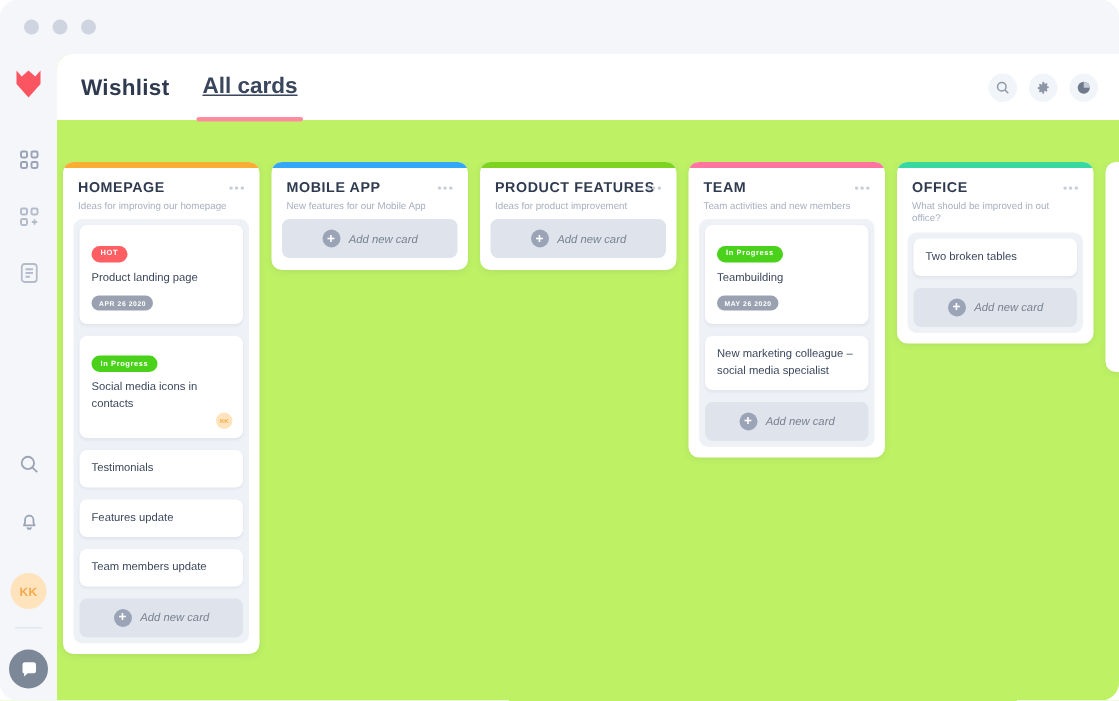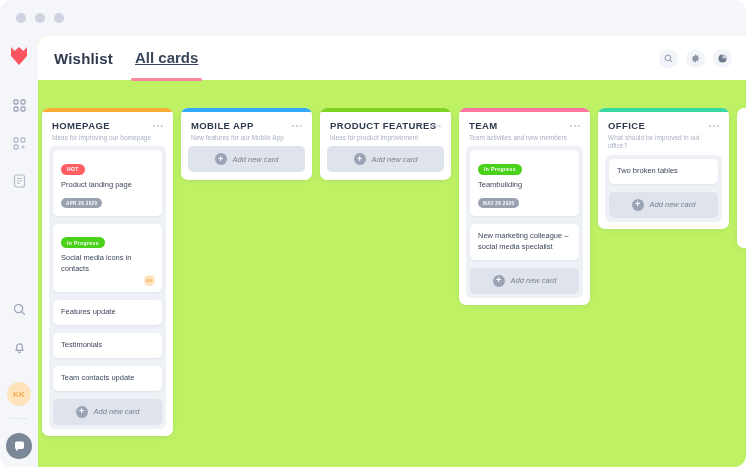--- a/index.html
+++ b/index.html
@@ -310,27 +310,27 @@
               <div class="card-title">Product landing page</div>
               <span class="badge badge-date">APR 26 2020</span>
             </div>
             <div class="card">
               <span class="badge badge-prog">In Progress</span>
               <div class="card-title">Social media icons in contacts</div>
               <div style="height:10px"></div>
               <span class="card-avatar">KK</span>
             </div>
             <div class="card">
+              <div class="card-title">Testimonials</div>
+            </div>
+            <div class="card">
               <div class="card-title">Features update</div>
             </div>
             <div class="card">
-              <div class="card-title">Testimonials</div>
-            </div>
-            <div class="card">
-              <div class="card-title">Team contacts update</div>
+              <div class="card-title">Team members update</div>
             </div>
             <div class="add-card">
               <span class="add-ico">+</span>
               <span class="add-label">Add new card</span>
             </div>
           </div>
         </div>
 
         <div class="column">
           <div class="col-bar" style="background:#34a8f8"></div>

